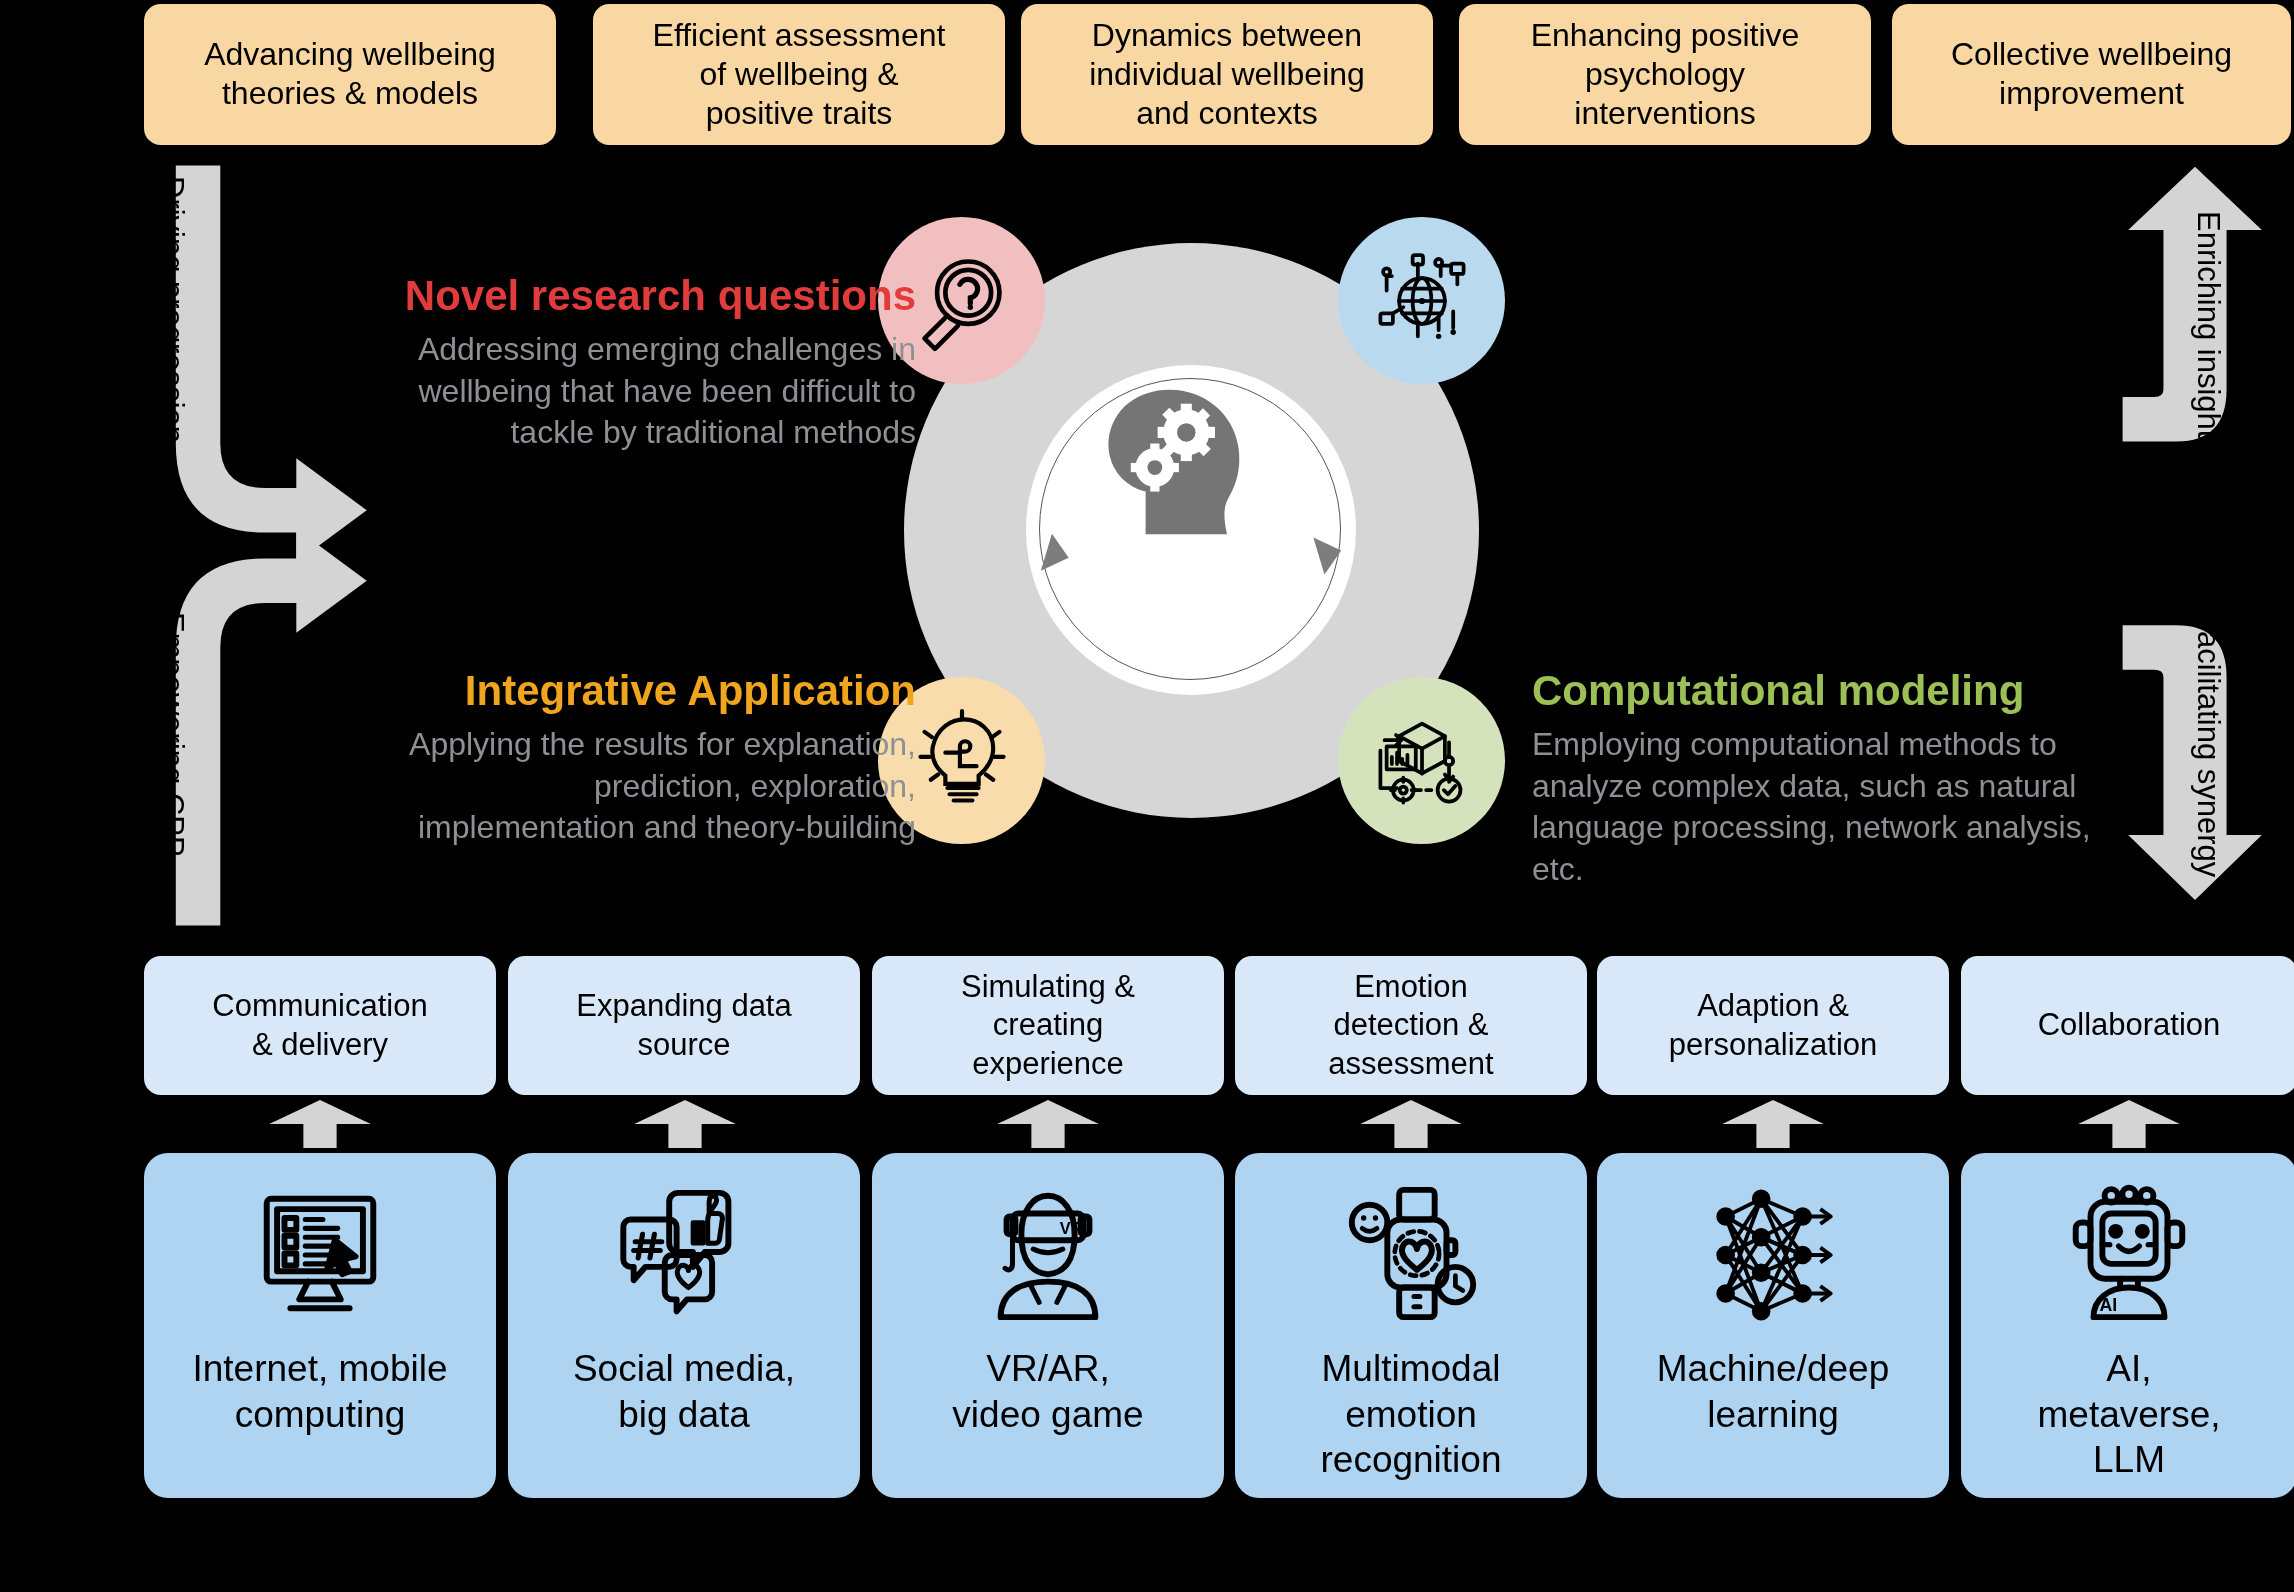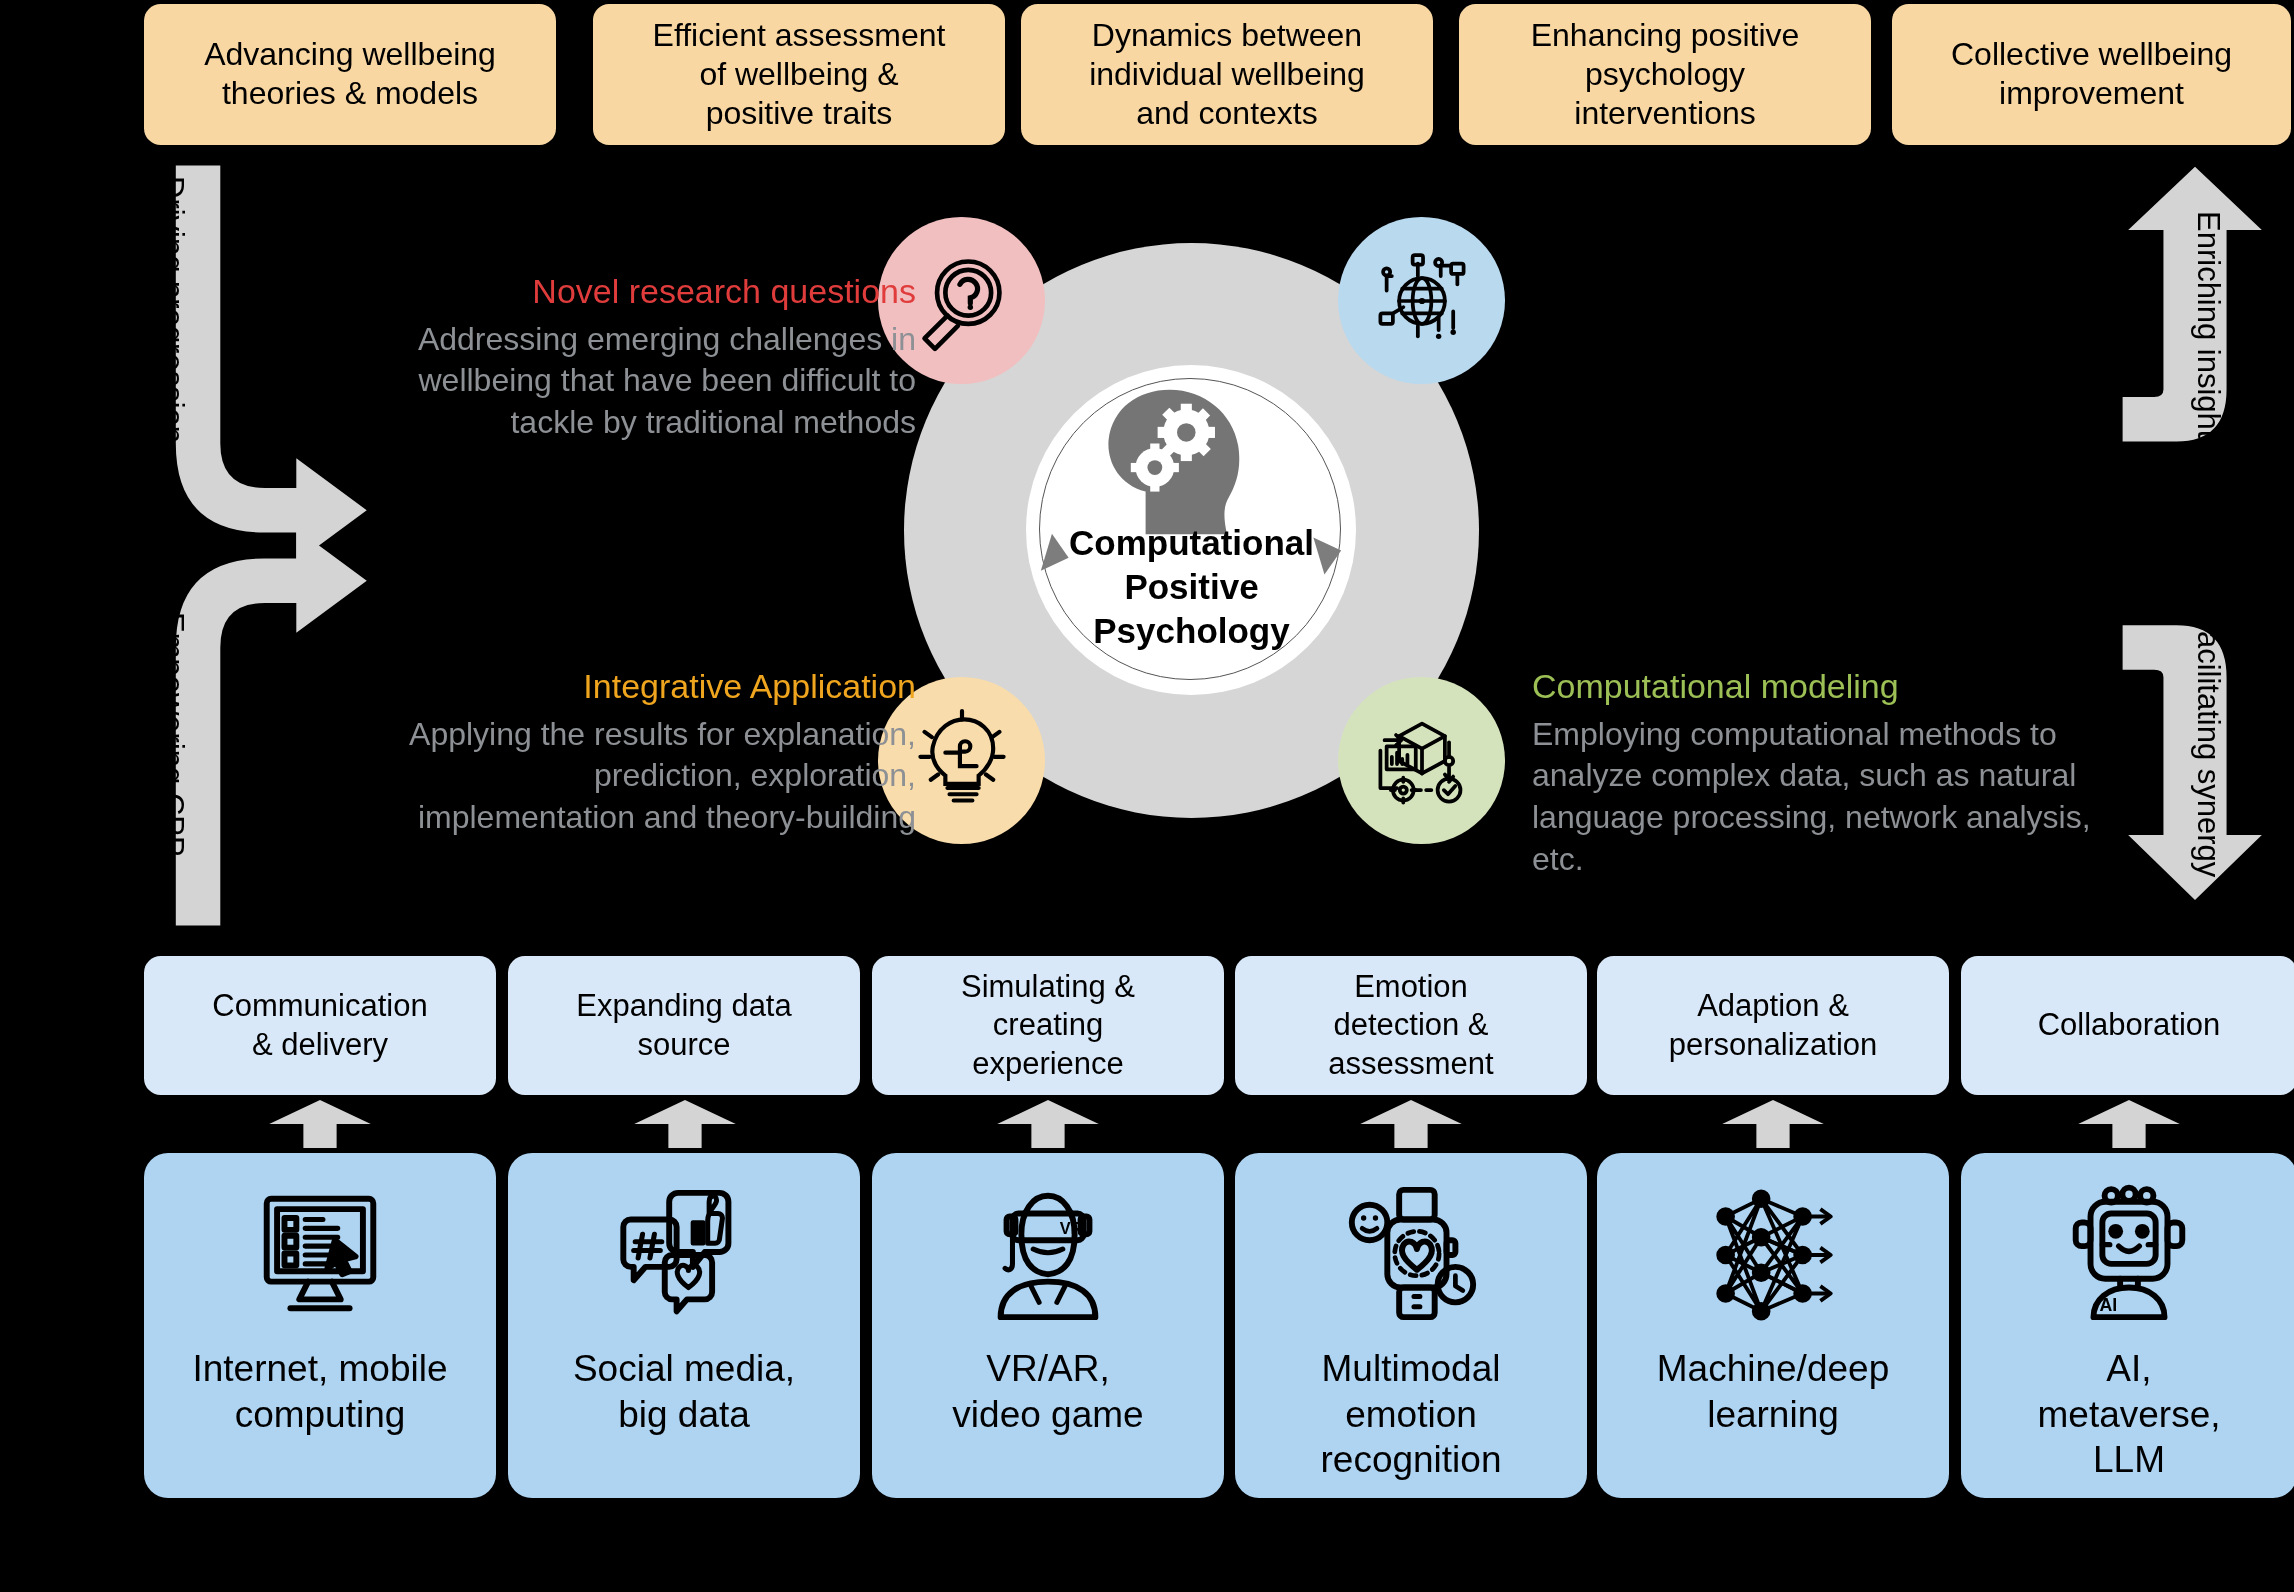--- a/index.html
+++ b/index.html
@@ -63,21 +63,21 @@
     display:flex;align-items:center;justify-content:center;
   }
   .bubble svg{width:104px;height:104px;}
   .b-tl{left:-26px;top:-26px;}
   .b-tr{left:434px;top:-26px;}
   .b-bl{left:-26px;top:434px;}
   .b-br{left:434px;top:434px;}
 
   
   .quad{position:absolute;color:#8d9094;font-size:32px;line-height:1.30;}
-  .quad .qt{font-weight:normal;font-size:34px;display:block;margin-bottom:5.6px;}
+  .quad .qt{font-weight:bold;font-size:42px;display:block;margin-bottom:5.6px;}
   .q-tl{left:380px;top:269px;width:536px;text-align:right;}
   .q-bl{left:380px;top:664px;width:536px;text-align:right;}
   .q-tr{left:1532px;top:269px;width:612px;text-align:left;}
   .q-br{left:1532px;top:664px;width:612px;text-align:left;}
 
   
   .side-svg{position:absolute;}
   .vlabel{
     position:absolute;color:#000;font-size:31px;white-space:nowrap;
     transform-origin:left top;
@@ -150,21 +150,20 @@
       <circle cx="62" cy="86" r="21" fill="#fff"></circle>
       <circle cx="62" cy="86" r="8" fill="#757575"></circle>
       <g fill="#fff">
         <rect x="57" y="60" width="10" height="9"></rect>
           <rect x="57" y="103" width="10" height="9"></rect>
         <rect x="36" y="81" width="9" height="10"></rect>
           <rect x="79" y="81" width="9" height="10"></rect>
       </g>
     </svg>
 
-    <div id="center-label">Computational<br>Positive<br>Psychology</div>
 
     <div class="bubble b-tl" style="background:#f2bfc0;">
       <svg viewBox="0 0 100 100" fill="none" stroke="#000" stroke-width="4.5" stroke-linecap="round">
         <circle cx="56" cy="42" r="30"></circle>
           <circle cx="56" cy="42" r="22"></circle>
         <path d="M36 64 L14 86 L24 96 L46 74" stroke-linejoin="round"></path>
         <path d="M48 34 a9 9 0 1 1 10 13 v5" stroke-width="5"></path>
         <circle cx="58" cy="56" r="2.6" fill="#000" stroke="none"></circle>
       </svg>
     </div>

